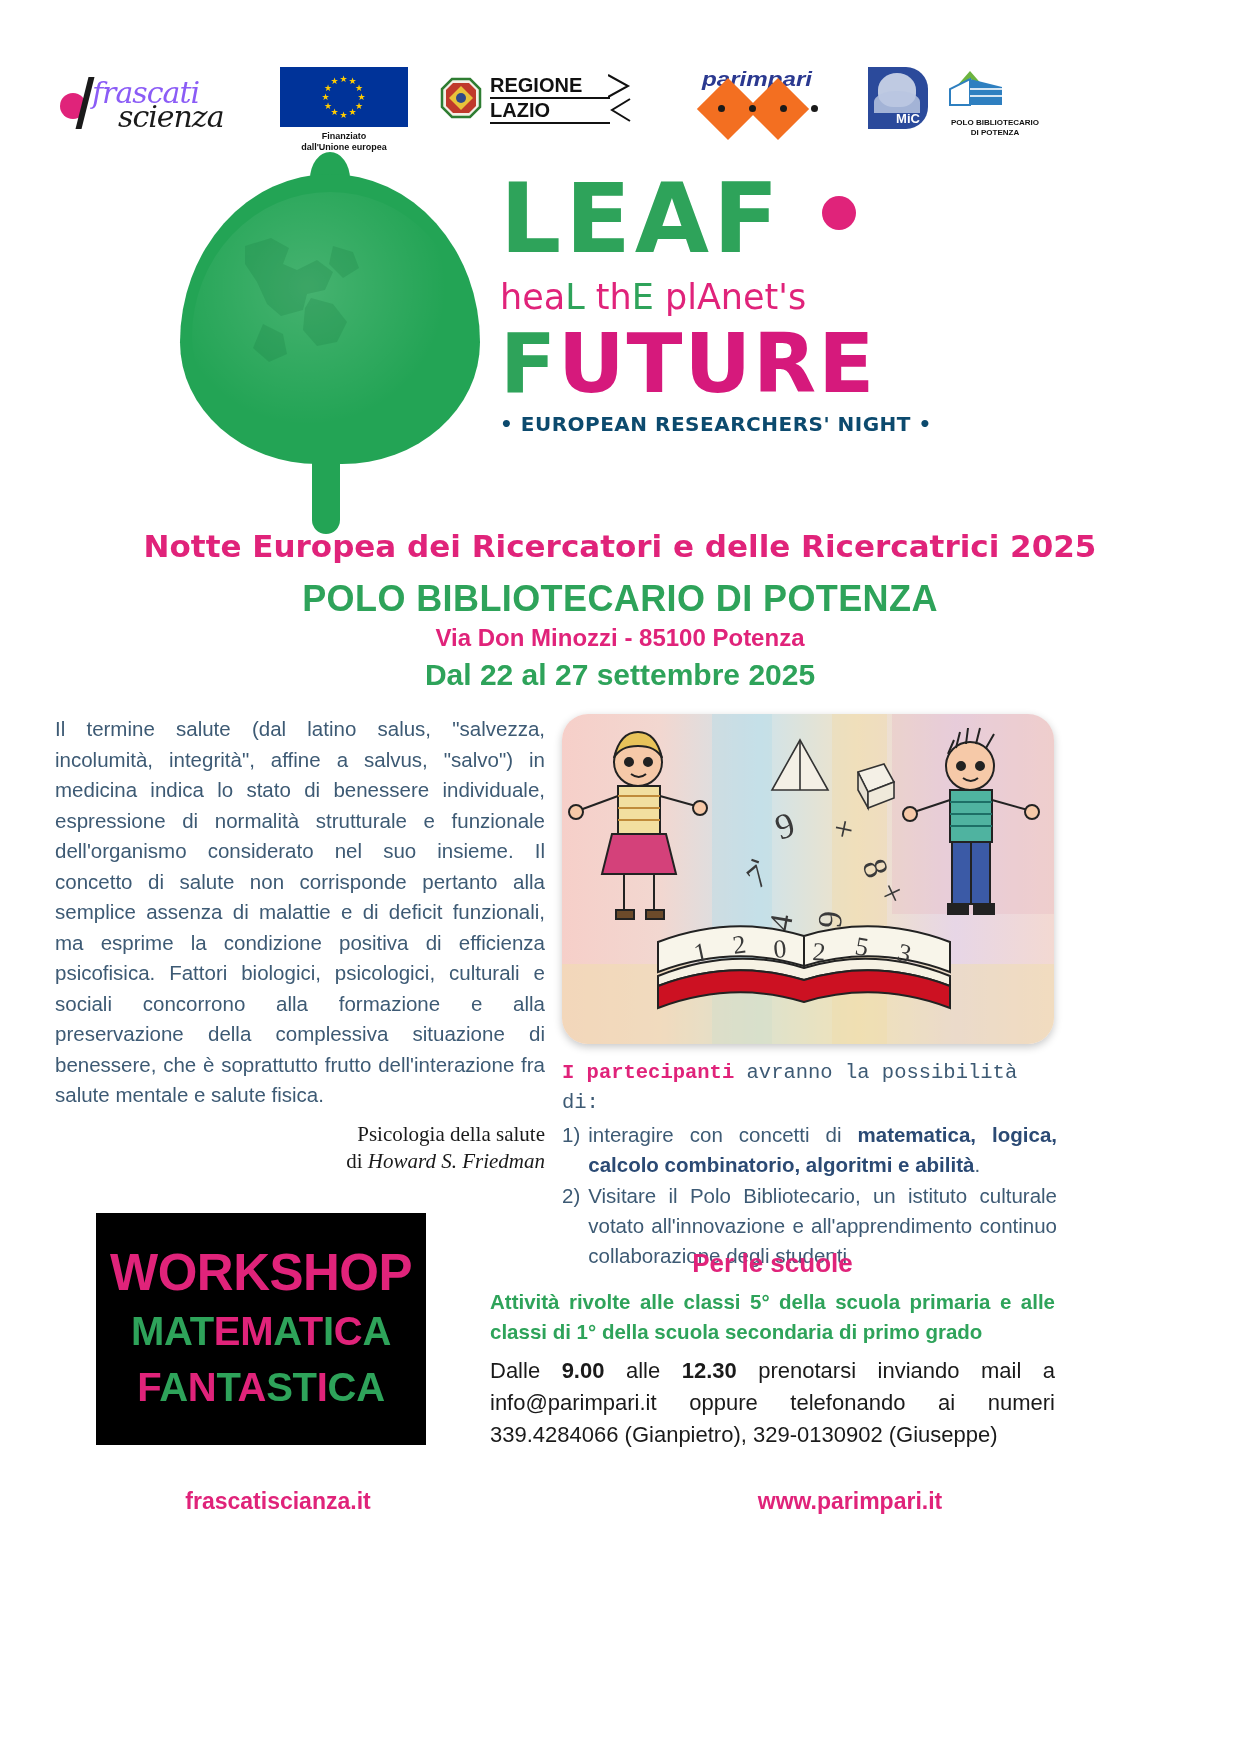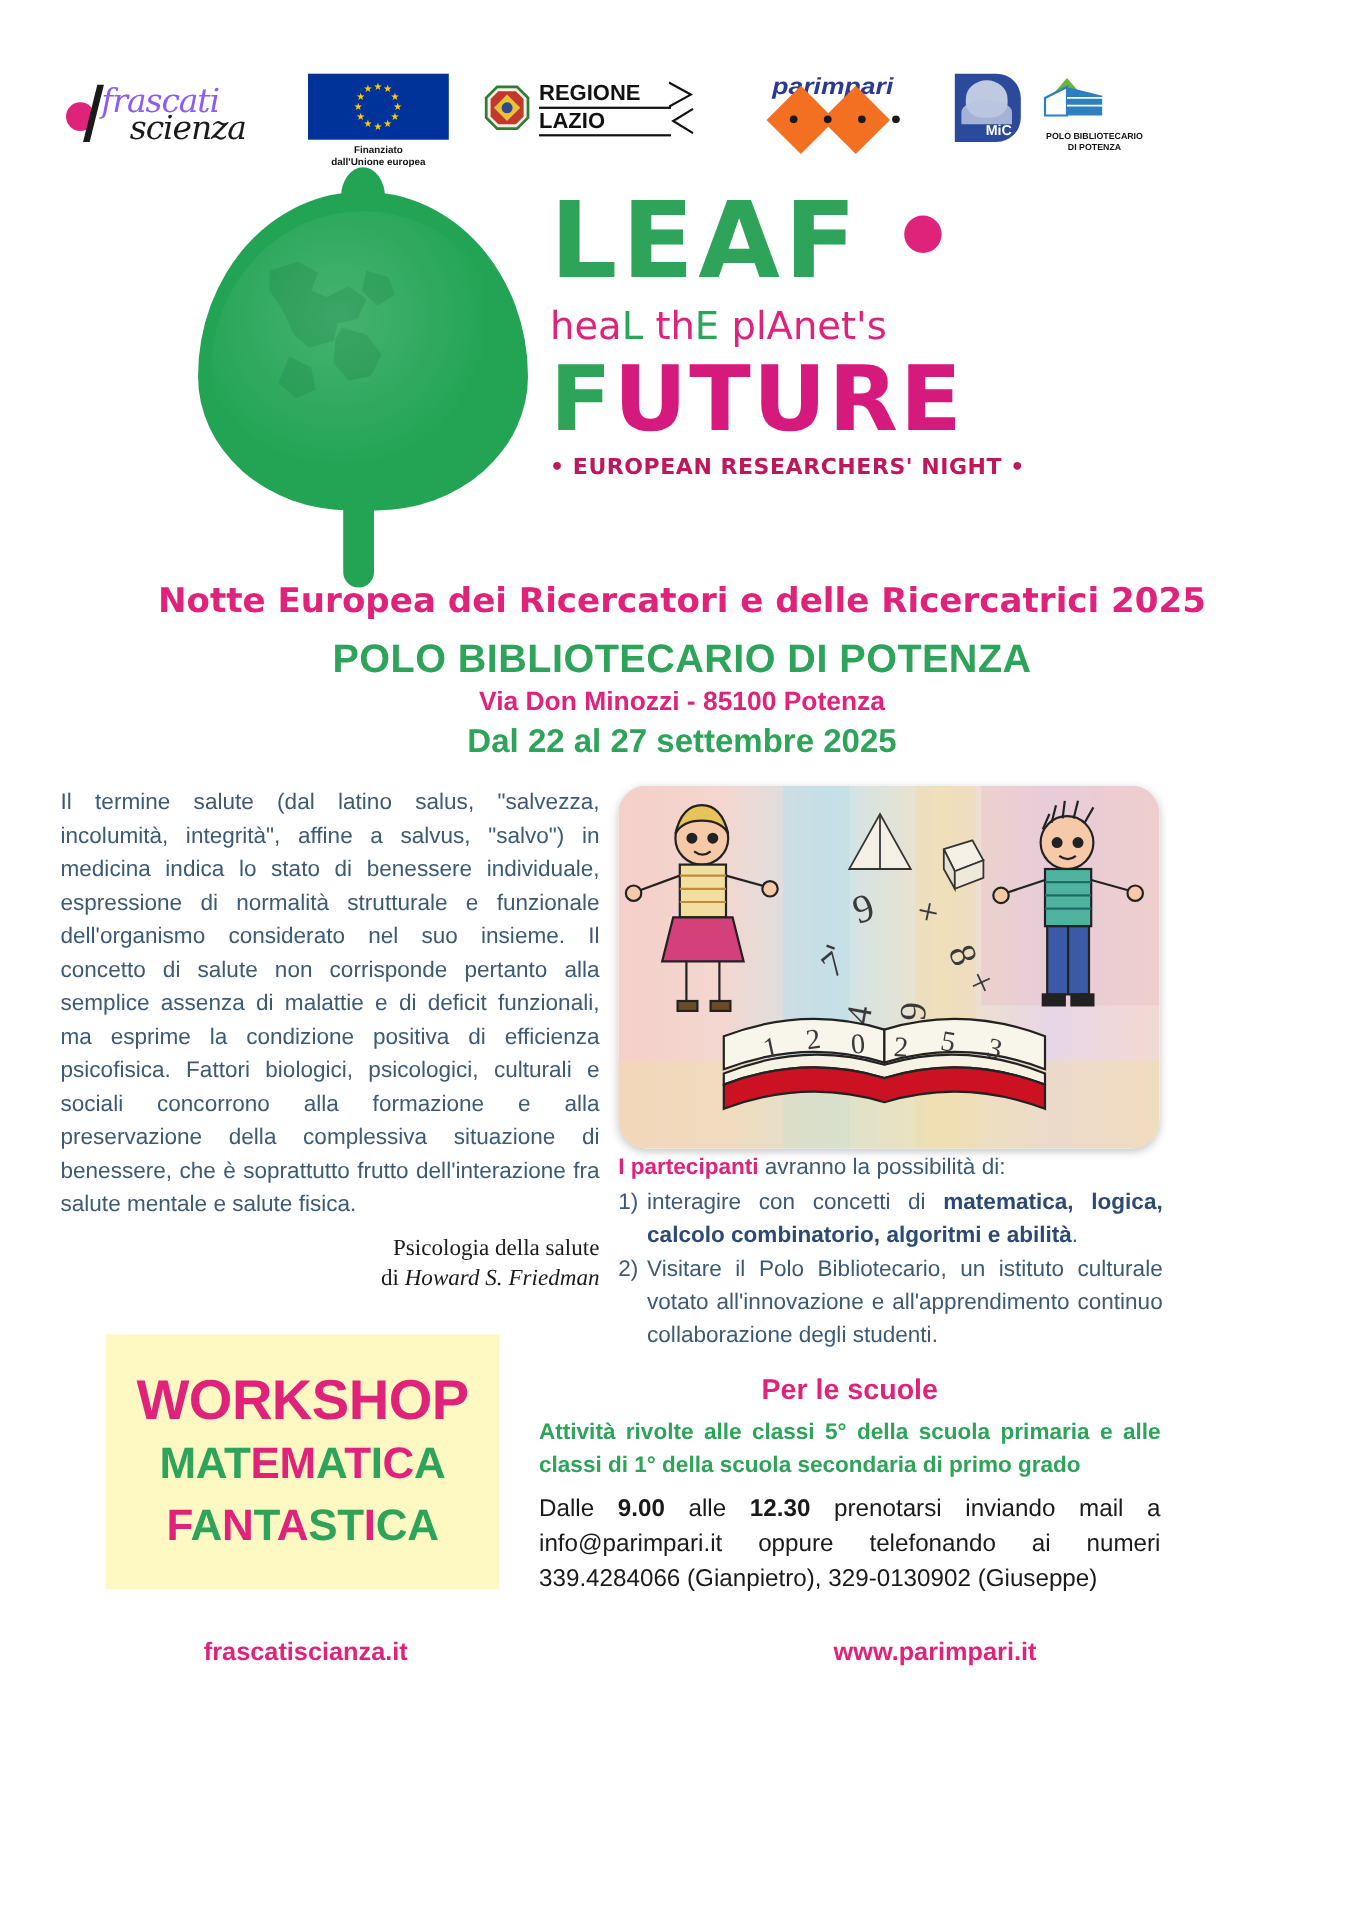--- a/index.html
+++ b/index.html
@@ -95,21 +95,21 @@
   .leaf-dot { display:inline-block; width:34px; height:34px; border-radius:50%;
               background:#e0237a; vertical-align:middle; margin:0 4px 26px 2px; }
   .ltxt-heal { font-family:"DejaVu Sans", sans-serif; font-weight:normal;
                font-size:35px; color:#e0237a; line-height:46px; white-space:nowrap; }
   .ltxt-heal .g { color:#2ea35a; }
   .ltxt-future { font-family:"DejaVu Sans", sans-serif; font-weight:bold;
                  font-size:82px; color:#d6197c; letter-spacing:2px; line-height:88px;
                  white-space:nowrap; }
   .ltxt-future .g { color:#2ea35a; }
   .ltxt-ern { font-family:"DejaVu Sans", sans-serif; font-weight:bold;
-              font-size:20px; color:#be185d; letter-spacing:.5px; margin-top:4px;
+              font-size:20px; color:#0c4a6e; letter-spacing:.5px; margin-top:4px;
               white-space:nowrap; }
 
   
   .notte { position:absolute; left:0; top:528px; width:1240px; text-align:center;
            font-family:"DejaVu Sans", sans-serif; font-weight:bold; font-size:31px;
            color:#e0237a; letter-spacing:0px; }
   .polo-title { position:absolute; left:0; top:578px; width:1240px; text-align:center;
            font-family:"Liberation Sans", sans-serif; font-weight:bold; font-size:36px;
            color:#2ea35a; letter-spacing:.4px; }
   .addr { position:absolute; left:0; top:624px; width:1240px; text-align:center;
@@ -127,34 +127,34 @@
              font-size:20.5px; line-height:30.5px; color:#3d5a74; }
   .hw-attr { text-align:right; font-family:"Liberation Serif", serif;
              font-size:21px; line-height:27px; color:#1a1a1a; margin-top:10px; }
   .hw-attr em { font-style:italic; }
 
   .col-right { position:absolute; left:562px; top:714px; width:495px; }
   .kids-img { width:492px; height:330px; border-radius:26px; overflow:hidden;
               position:relative; box-shadow:0 3px 8px rgba(0,0,0,.22); }
   .ki-bg { position:absolute; inset:0; }
 
-  .part-lead { margin-top:2px; font-family:Liberation Sans, sans-serif;
+  .part-lead { margin-top:14px; font-family:Liberation Mono, monospace;
                font-size:20.5px; line-height:30px; color:#3d5a74; }
   .part-lead b { color:#e0237a; font-weight:bold; }
   .part-list { margin:2px 0 0 0; padding:0; list-style:none;
                font-family:"Liberation Sans", sans-serif; font-size:20.5px;
                line-height:30px; color:#3d5a74; }
   .part-list li { display:flex; gap:8px; margin-bottom:1px; }
   .pl-num { flex:0 0 auto; }
   .pl-txt { flex:1 1 auto; text-align:justify; }
   .pl-txt b { font-weight:bold; color:#2b4a74; }
 
   
-  .workshop { position:absolute; left:96px; top:1213px; width:358px; height:232px;
-              background:#fef9c3; display:flex; flex-direction:column;
+  .workshop { position:absolute; left:96px; top:1213px; width:330px; height:232px;
+              background:#000000; display:flex; flex-direction:column;
               align-items:center; justify-content:center; }
   .ws-1 { font-family:"Liberation Sans", sans-serif; font-weight:bold; font-size:51px;
           color:#e0237a; line-height:60px; letter-spacing:-.5px; }
   .ws-2, .ws-3 { font-family:"Liberation Sans", sans-serif; font-weight:bold;
                  font-size:40px; line-height:56px; letter-spacing:-.3px; }
   .gl { color:#2ea35a; }
   .pl { color:#e0237a; }
 
   
   .schools { position:absolute; left:490px; top:1248px; width:565px; }

